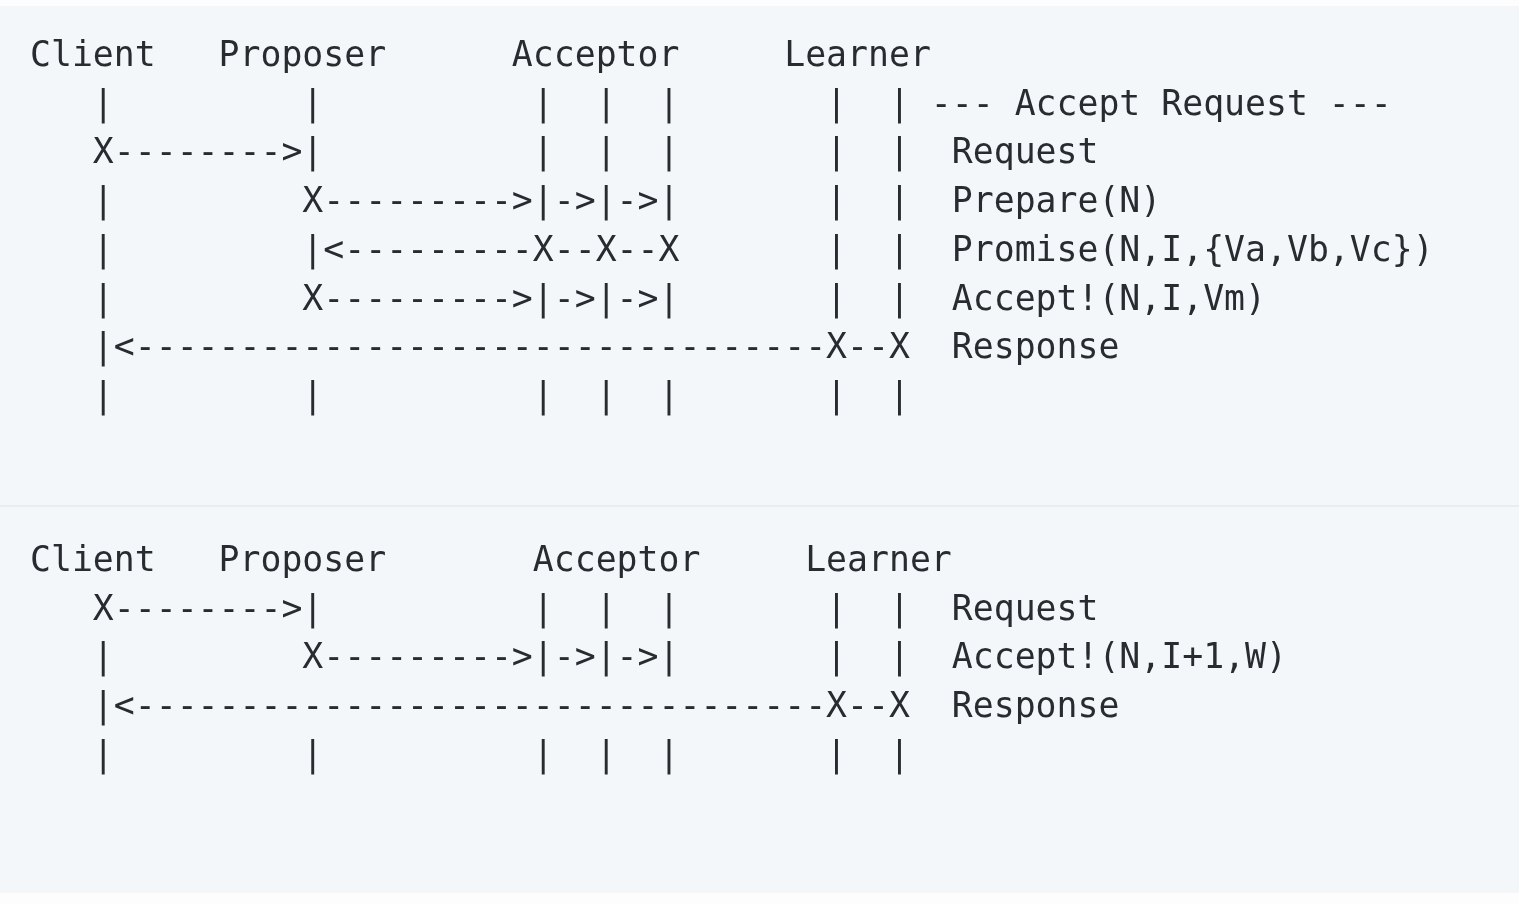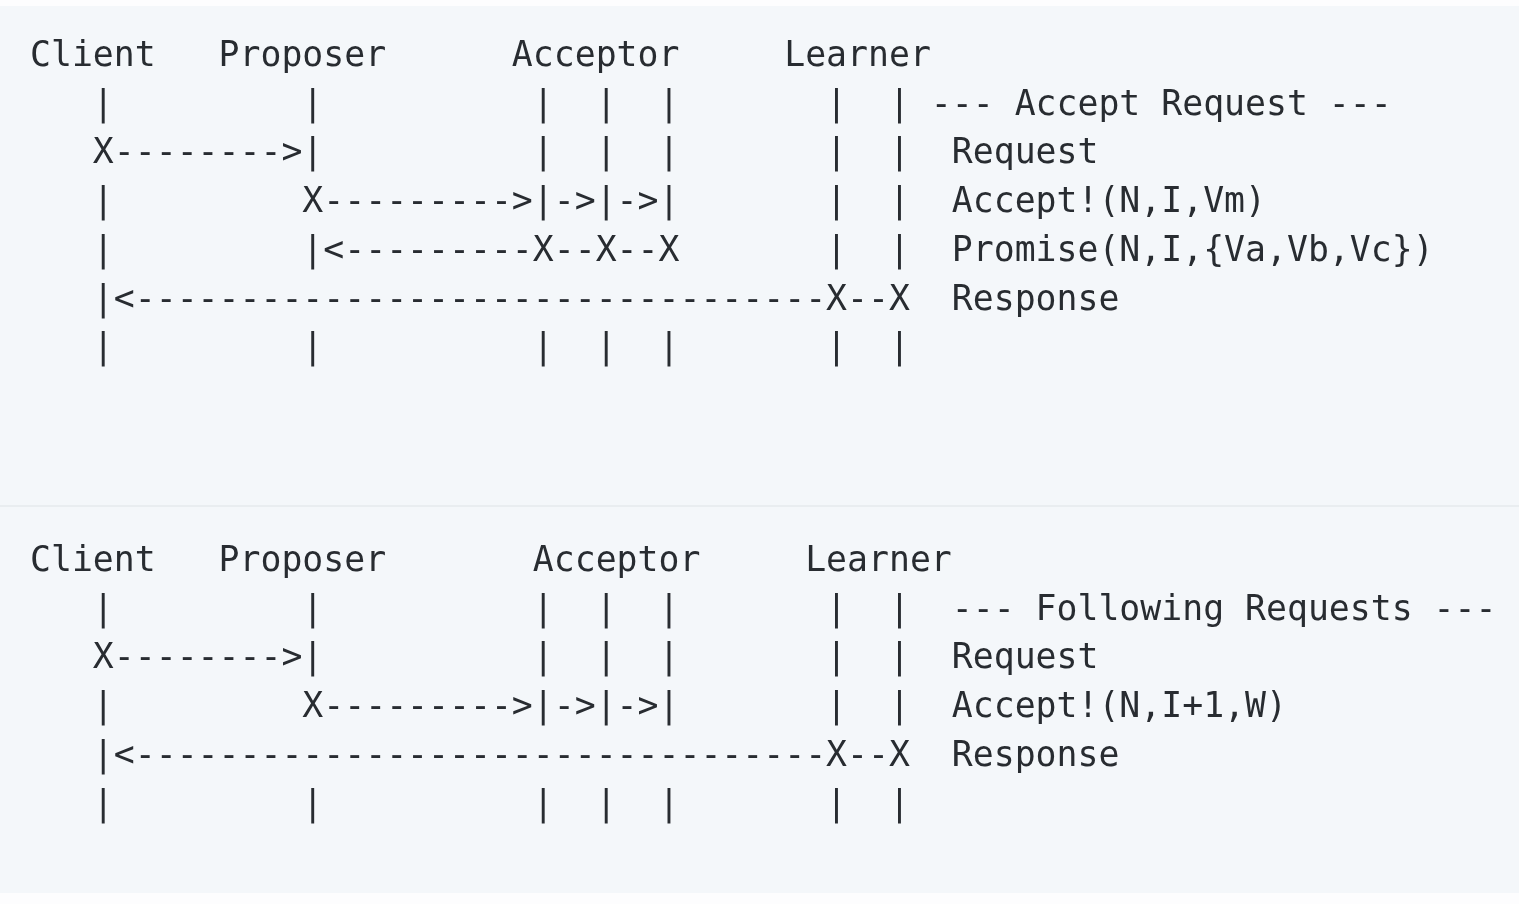--- a/index.html
+++ b/index.html
@@ -28,30 +28,30 @@
 </style>
 </head>
 <body>
 
 <div class="page">
 
   <section class="code-block block-first">
     <div class="line">Client   Proposer      Acceptor     Learner</div>
     <div class="line">   |         |          |  |  |       |  | --- Accept Request ---</div>
     <div class="line">   X--------&gt;|          |  |  |       |  |  Request</div>
+    <div class="line">   |         X---------&gt;|-&gt;|-&gt;|       |  |  Prepare(N)</div>
+    <div class="line">   |         |&lt;---------X--X--X       |  |  Promise(N,I,{Va,Vb,Vc})</div>
     <div class="line">   |         X---------&gt;|-&gt;|-&gt;|       |  |  Accept!(N,I,Vm)</div>
-    <div class="line">   |         |&lt;---------X--X--X       |  |  Promise(N,I,{Va,Vb,Vc})</div>
     <div class="line">   |&lt;---------------------------------X--X  Response</div>
     <div class="line">   |         |          |  |  |       |  |</div>
   </section>
 
   <div class="block-divider"></div>
 
   <section class="code-block block-following">
     <div class="line">Client   Proposer       Acceptor     Learner</div>
-    <div class="line">   |         |          |  |  |       |  |  --- Following Requests ---</div>
     <div class="line">   X--------&gt;|          |  |  |       |  |  Request</div>
     <div class="line">   |         X---------&gt;|-&gt;|-&gt;|       |  |  Accept!(N,I+1,W)</div>
     <div class="line">   |&lt;---------------------------------X--X  Response</div>
     <div class="line">   |         |          |  |  |       |  |</div>
   </section>
 
 </div>
 
 </body></html>

